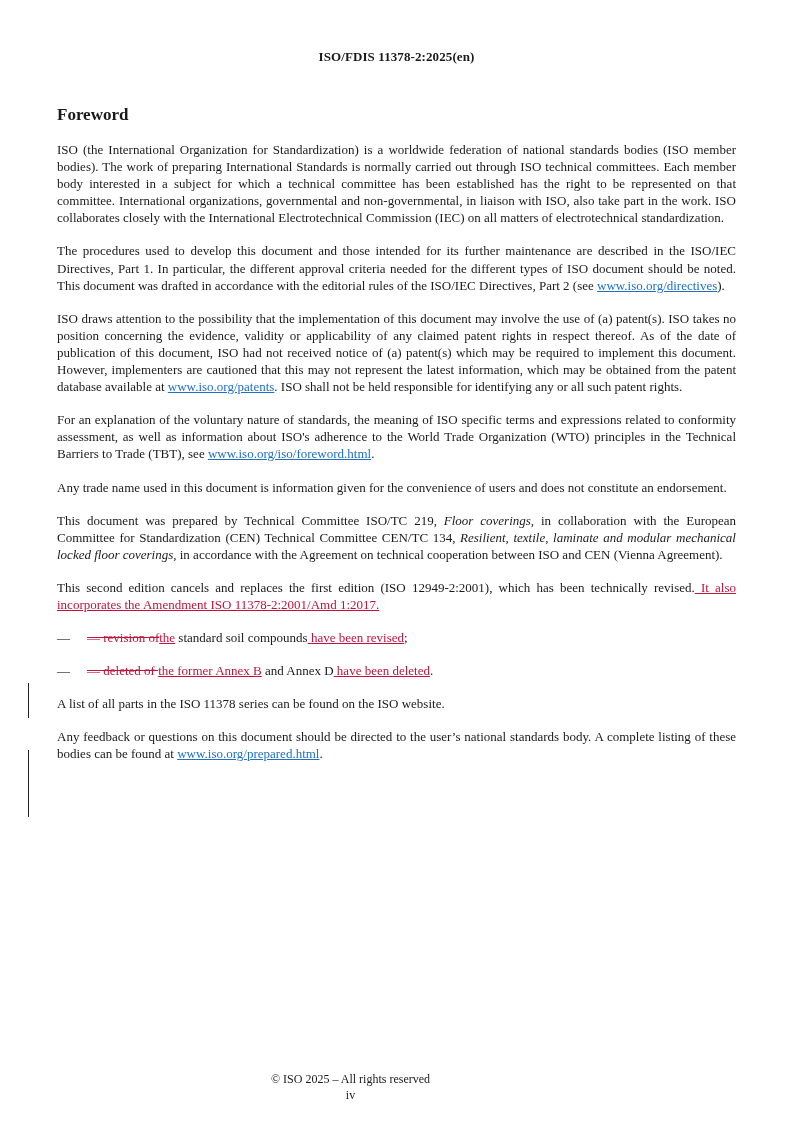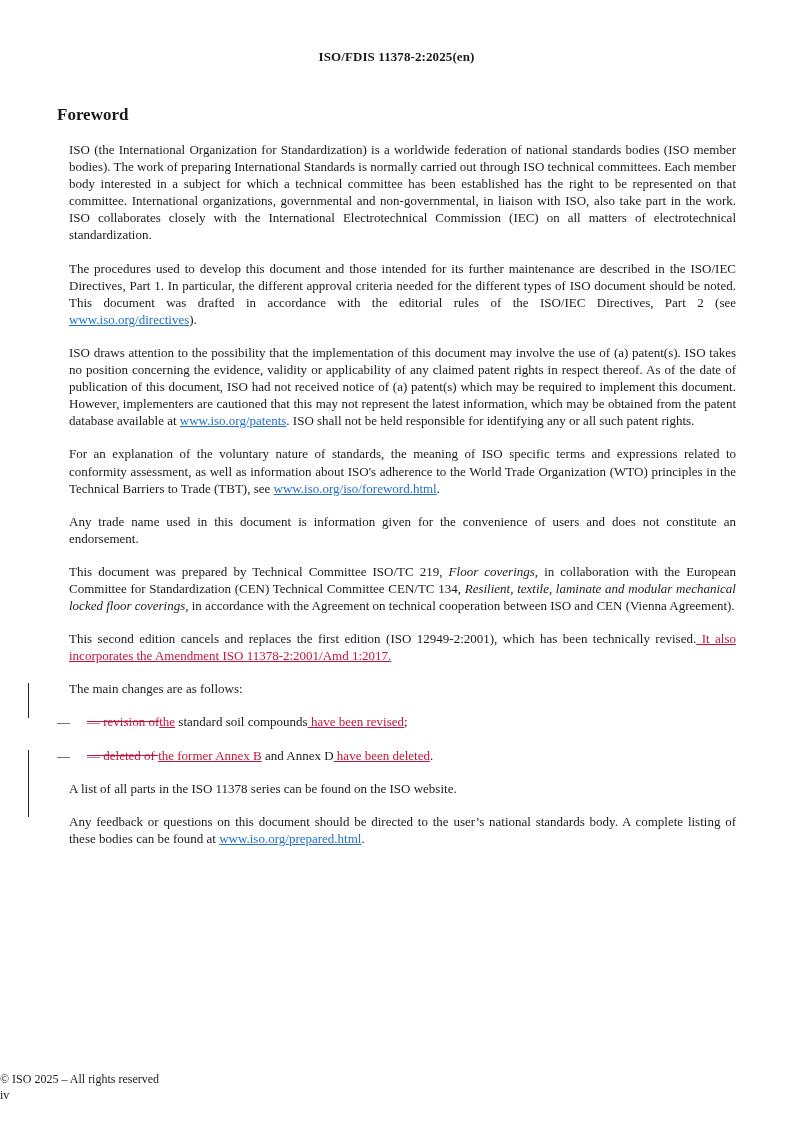--- a/index.html
+++ b/index.html
@@ -14,31 +14,31 @@
       letter-spacing: 0.1px;
     }
     .title {
       position: absolute; top: 105px; left: 57px;
       font-weight: bold; font-size: 17px;
     }
     .body-text {
       position: absolute; left: 57px; top: 141px; width: 679px;
       font-size: 13px; line-height: 17.1px;
     }
-    .body-text p { margin: 0 0 16px 12px; text-align: justify; }
+    .body-text p { margin: 0 0 16px 0; text-align: justify; }
     a.link { color: #1f6fc5; text-decoration: underline; }
     .ins { color: #c0143c; text-decoration: underline; }
     .del { color: #c0143c; text-decoration: line-through; }
     .bullet { display: flex; margin: 0 0 16px 0; }
     .bullet .dash { width: 30px; flex: none; }
     .change-bar {
       position: absolute; left: 28px; width: 1px; background: #222;
     }
     .footer {
-      position: absolute; top: 1071px; left: 0; width: 701px; 
+      position: absolute; top: 1071px; left: 0; width: 701px; text-align: center;
       font-size: 12px; line-height: 16px;
     }
     em { font-style: italic; }
   </style>
 </head>
 <body>
 
 <div class="header">ISO/FDIS 11378-2:2025(en)</div>
 
 <div class="title">Foreword</div>
@@ -54,21 +54,20 @@
   <p><span>ISO draws attention to the possibility that the implementation of this document may involve the use of (a) patent(s). ISO takes no position concerning the evidence, validity or applicability of any claimed patent rights in respect thereof. As of the date of publication of this document, ISO had not received notice of (a) patent(s) which may be required to implement this document. However, implementers are cautioned that this may not represent the latest information, which may be obtained from the patent database available at </span><a class="link">www.iso.org/patents</a><span>. ISO shall not be held responsible for identifying any or all such patent rights.</span></p>
 
   <p><span>For an explanation of the voluntary nature of standards, the meaning of ISO specific terms and expressions related to conformity assessment, as well as information about ISO's adherence to the World Trade Organization (WTO) principles in the Technical Barriers to Trade (TBT), see </span><a class="link">www.iso.org/iso/foreword.html</a><span>.</span></p>
 
   <p>Any trade name used in this document is information given for the convenience of users and does not constitute an endorsement.</p>
 
   <p><span>This document was prepared by Technical Committee ISO/TC 219, </span><em>Floor coverings,</em><span> in collaboration with the European Committee for Standardization (CEN) Technical Committee CEN/TC 134, </span><em>Resilient, textile, laminate and modular mechanical locked floor coverings,</em><span> in accordance with the Agreement on technical cooperation between ISO and CEN (Vienna Agreement).</span></p>
 
   <p><span>This second edition cancels and replaces the first edition (ISO 12949-2:2001), which has been technically revised.</span><span class="ins"> It also incorporates the Amendment ISO 11378-2:2001/Amd 1:2017.</span></p>
 
-  <p>The main changes are as follows:</p>
 
   <div class="bullet">
     <span class="dash">—</span>
     <span><span class="del">— revision of</span><span class="ins">the</span><span> standard soil compounds</span><span class="ins"> have been revised</span><span>;</span></span>
   </div>
 
   <div class="bullet">
     <span class="dash">—</span>
     <span><span class="del">— deleted of </span><span class="ins">the former Annex B</span><span> and Annex D</span><span class="ins"> have been deleted</span><span>.</span></span>
   </div>

